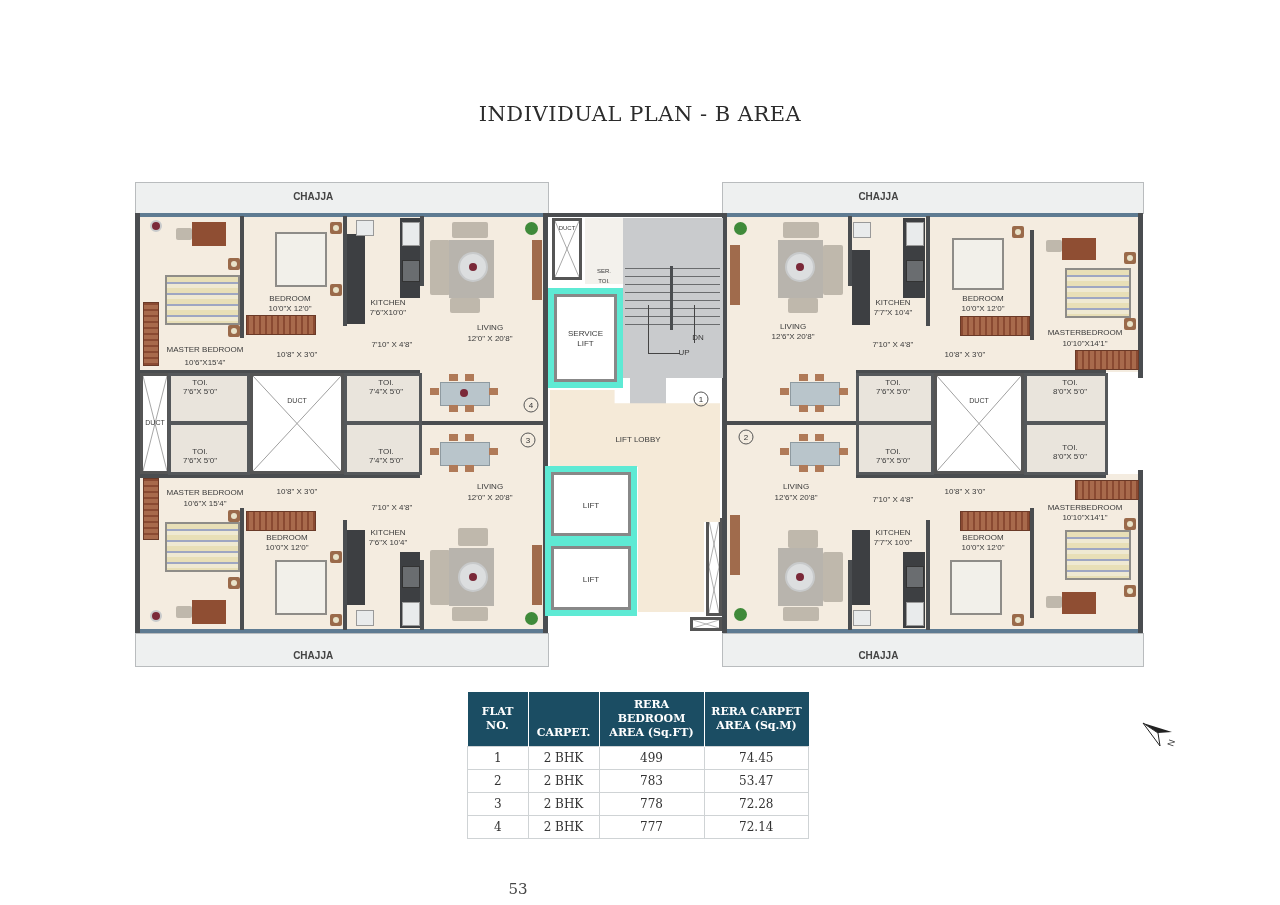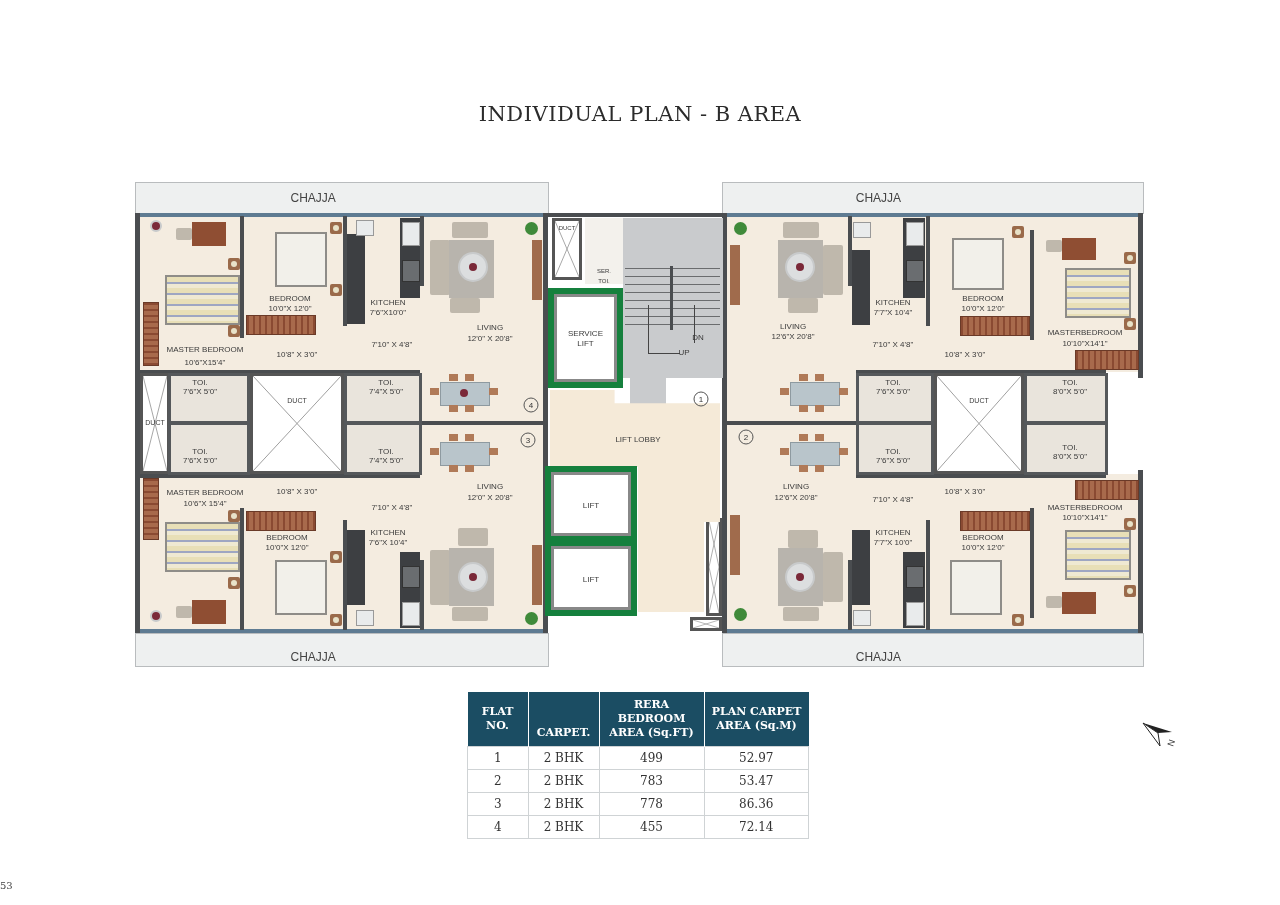--- a/index.html
+++ b/index.html
@@ -2,29 +2,29 @@
 <html><head>
 <meta charset="utf-8">
 <style>
   html,body{margin:0;padding:0;background:#fff;}
   body{width:1280px;height:905px;position:relative;overflow:hidden;font-family:"Liberation Sans",sans-serif;}
   .title{position:absolute;left:0;width:1280px;top:102px;text-align:center;font-family:"DejaVu Serif",serif;font-size:21px;color:#2b2b2b;letter-spacing:0.5px;}
   .plan{position:absolute;left:0;top:0;width:1280px;height:700px;}
   .abs{position:absolute;}
   .lbl{position:absolute;font-size:8px;color:#3a3a3a;text-align:center;line-height:10px;white-space:nowrap;transform:translateX(-50%);}
   .chajja{position:absolute;background:#eef0f0;border:1px solid #b9bcbe;}
-  .chajja-text{position:absolute;font-size:12px;color:#444;transform:translateX(-50%);}
+  .chajja-text{position:absolute;font-size:10px;color:#444;transform:translateX(-50%);font-weight:bold;}
   .floor{position:absolute;background:#f4ece0;}
   .wall{position:absolute;background:#4a4d50;}
   .duct{position:absolute;background:#fff;border:3px solid #555;box-sizing:border-box;}
   .duct svg{position:absolute;left:0;top:0;width:100%;height:100%;}
   .toi{position:absolute;background:#e9e4dc;border:3px solid #55585b;box-sizing:border-box;}
   .stair{position:absolute;background:#c9cbcd;}
   .lobby{position:absolute;background:#f5ead8;}
-  .lift{position:absolute;background:#15803d;padding:6px;box-sizing:border-box;}
+  .lift{position:absolute;background:#5eead4;padding:6px;box-sizing:border-box;}
   .lift .car{background:#fff;border:3px solid #888;width:100%;height:100%;box-sizing:border-box;position:relative;}
   .bed{position:absolute;background:#f2f0ea;border:2px solid #8e8c88;box-sizing:border-box;}
   .bed.stripe{background:repeating-linear-gradient(180deg,#e8dfb7 0 5px,#9ea6c2 5px 7px,#efe9d2 7px 11px);}
   .ward{position:absolute;background:repeating-linear-gradient(90deg,#8a4a32 0 2px,#a86a4c 2px 6px);border:1px solid #6a3a28;}
   .ward.v{background:repeating-linear-gradient(180deg,#8a4a32 0 2px,#a86a4c 2px 6px);}
   .sofa{position:absolute;background:#bfb8ac;border-radius:2px;}
   .rug{position:absolute;background:#b8b4ad;}
   .round{position:absolute;border-radius:50%;background:#dcdedf;border:2px solid #c8cacb;box-sizing:border-box;}
   .round::after{content:"";position:absolute;left:50%;top:50%;width:8px;height:8px;margin:-4px 0 0 -4px;border-radius:50%;background:#7a2838;}
   .dtable{position:absolute;background:#b9c5cb;border:1px solid #8e9aa0;}
@@ -36,21 +36,21 @@
   .counter{position:absolute;background:#3d3f42;}
   .stove{position:absolute;background:#6a6d70;border:1px solid #333;}
   .sink{position:absolute;background:#e9ebec;border:1px solid #999;}
   .tv{position:absolute;background:#a06b4c;}
   .flatno{position:absolute;width:13px;height:13px;border:1px solid #555;border-radius:50%;font-size:8px;line-height:13px;text-align:center;color:#333;background:transparent;transform:translate(-50%,-50%);}
   .step{position:absolute;height:1px;background:#6a6c6e;}
   .compass{position:absolute;left:1140px;top:720px;width:45px;height:35px;}
   table.area{position:absolute;left:467px;top:692px;border-collapse:collapse;font-family:"DejaVu Serif",serif;}
   table.area th{background:#1b4d63;color:#fff;font-size:11px;font-weight:bold;line-height:14px;padding:6px 4px;text-align:center;border-right:1px solid #fff;}
   table.area td{font-size:12px;color:#333;text-align:center;border:1px solid #cfd3d5;height:22px;padding:0 4px;}
-  .pageno{position:absolute;left:0;width:1036px;top:880px;text-align:left;font-family:"DejaVu Serif",serif;font-size:10px;color:#444;}
+  .pageno{position:absolute;left:0;width:1036px;top:880px;text-align:center;font-family:"DejaVu Serif",serif;font-size:15px;color:#444;}
 </style>
 </head>
 <body>
 
 <div class="title">INDIVIDUAL PLAN - B AREA</div>
 
 <div class="plan">
 
   <div class="chajja" style="left:135px;top:182px;width:412px;height:30px;border-radius:0 0 0 0;">
     <span class="chajja-text" style="left:43%;top:8px;">CHAJJA</span>
@@ -387,46 +387,46 @@
   <div class="desk" style="left:1062px;top:592px;width:34px;height:22px;"></div>
   <div class="sofa" style="left:1046px;top:596px;width:16px;height:12px;"></div>
 </div>
 
 <table class="area">
   <thead>
     <tr>
       <th style="width:52px;white-space:normal;">FLAT NO.</th>
       <th style="width:62px;vertical-align:bottom;">CARPET.</th>
       <th style="width:96px;white-space:normal;">RERA BEDROOM AREA (Sq.FT)</th>
-      <th style="width:96px;white-space:normal;border-right:none;">PLAN CARPET AREA (Sq.M)</th>
+      <th style="width:96px;white-space:normal;border-right:none;">RERA CARPET AREA (Sq.M)</th>
     </tr>
   </thead>
   <tbody>
     <tr>
       <td>1</td>
       <td>2 BHK</td>
       <td>499</td>
-      <td>52.97</td>
+      <td>74.45</td>
     </tr>
     <tr>
       <td>2</td>
       <td>2 BHK</td>
       <td>783</td>
       <td>53.47</td>
     </tr>
     <tr>
       <td>3</td>
       <td>2 BHK</td>
       <td>778</td>
-      <td>86.36</td>
+      <td>72.28</td>
     </tr>
     <tr>
       <td>4</td>
       <td>2 BHK</td>
-      <td>455</td>
+      <td>777</td>
       <td>72.14</td>
     </tr>
   </tbody>
 </table>
 
 <div class="compass">
   <svg width="45" height="35" viewBox="0 0 45 35">
     <polygon points="3,3 32,12 18,13" fill="#222"></polygon>
     <polygon points="3,3 18,13 20,26" fill="#fff" stroke="#222" stroke-width="1"></polygon>
   </svg>

